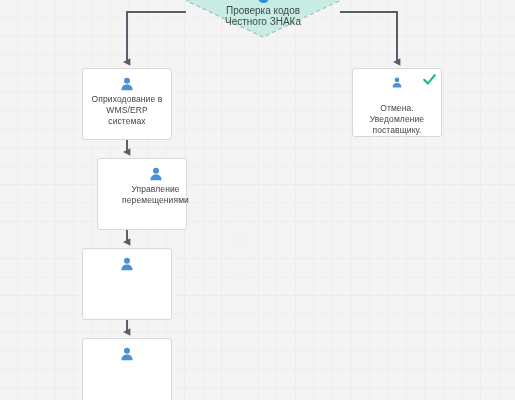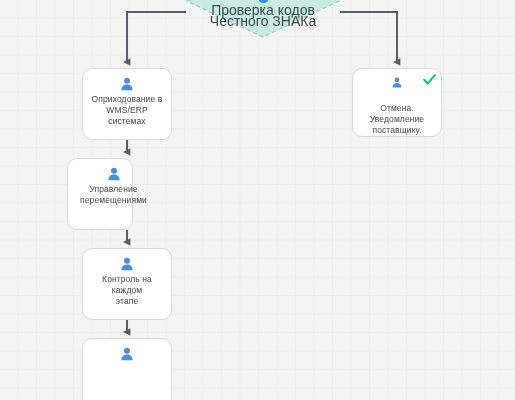--- a/index.html
+++ b/index.html
@@ -32,21 +32,21 @@
     width: 515px;
     height: 400px;
     pointer-events: none;
   }
   
   .node {
     position: absolute;
     box-sizing: border-box;
     background: #ffffff;
     border: 1px solid #d8d8d8;
-    border-radius: 10px;
+    border-radius: 3px;
     display: flex;
     flex-direction: column;
     align-items: center;
     justify-content: flex-start;
     padding-top: 8px;
     box-shadow: 0 0 0 0 rgba(0,0,0,0);
   }
   .node-label {
     font-size: 8.5px;
     line-height: 11px;
@@ -91,21 +91,21 @@
     width: 154px;
     height: 74px;
     display: flex;
     flex-direction: column;
     align-items: center;
     justify-content: center;
     padding-top: 16px;
     box-sizing: border-box;
   }
   .diamond-label {
-    font-size: 14px;
+    font-size: 10px;
     line-height: 11px;
     color: #3f4a48;
     text-align: center;
     white-space: pre-line;
     margin-top: 2px;
   }
   .q-badge {
     width: 11px;
     height: 11px;
     display: block;
@@ -160,36 +160,34 @@
 
   <div class="node" style="left:82px; top:68px; width:90px; height:72px;">
     <svg class="person-icon" viewBox="0 0 16 16" xmlns="http://www.w3.org/2000/svg">
       <circle cx="8" cy="4.3" r="3.4" fill="#4a90d9"></circle>
       <path d="M 1.6 15.2 C 1.6 10.6 4.4 8.6 8 8.6 C 11.6 8.6 14.4 10.6 14.4 15.2 Z" fill="#4a90d9"></path>
     </svg>
     <div class="node-label">Оприходование в
 WMS/ERP системах</div>
   </div>
 
-  <div class="node" style="left:67px; top:158px; width:66px; height:72px;padding-left:27px;">
+  <div class="node" style="left:97px; top:158px; width:90px; height:72px;padding-left:27px;">
     <svg class="person-icon" viewBox="0 0 16 16" xmlns="http://www.w3.org/2000/svg">
       <circle cx="8" cy="4.3" r="3.4" fill="#4a90d9"></circle>
       <path d="M 1.6 15.2 C 1.6 10.6 4.4 8.6 8 8.6 C 11.6 8.6 14.4 10.6 14.4 15.2 Z" fill="#4a90d9"></path>
     </svg>
     <div class="node-label">Управление
 перемещениями</div>
   </div>
 
   <div class="node" style="left:82px; top:248px; width:90px; height:72px;">
     <svg class="person-icon" viewBox="0 0 16 16" xmlns="http://www.w3.org/2000/svg">
       <circle cx="8" cy="4.3" r="3.4" fill="#4a90d9"></circle>
       <path d="M 1.6 15.2 C 1.6 10.6 4.4 8.6 8 8.6 C 11.6 8.6 14.4 10.6 14.4 15.2 Z" fill="#4a90d9"></path>
     </svg>
-    <div class="node-label">Контроль на каждом
-этапе</div>
   </div>
 
   <div class="node" style="left:82px; top:338px; width:90px; height:72px;">
     <svg class="person-icon" viewBox="0 0 16 16" xmlns="http://www.w3.org/2000/svg">
       <circle cx="8" cy="4.3" r="3.4" fill="#4a90d9"></circle>
       <path d="M 1.6 15.2 C 1.6 10.6 4.4 8.6 8 8.6 C 11.6 8.6 14.4 10.6 14.4 15.2 Z" fill="#4a90d9"></path>
     </svg>
   </div>
 
   <div class="node" style="left:352px; top:68px; width:90px; height:69px;gap:12px;">

